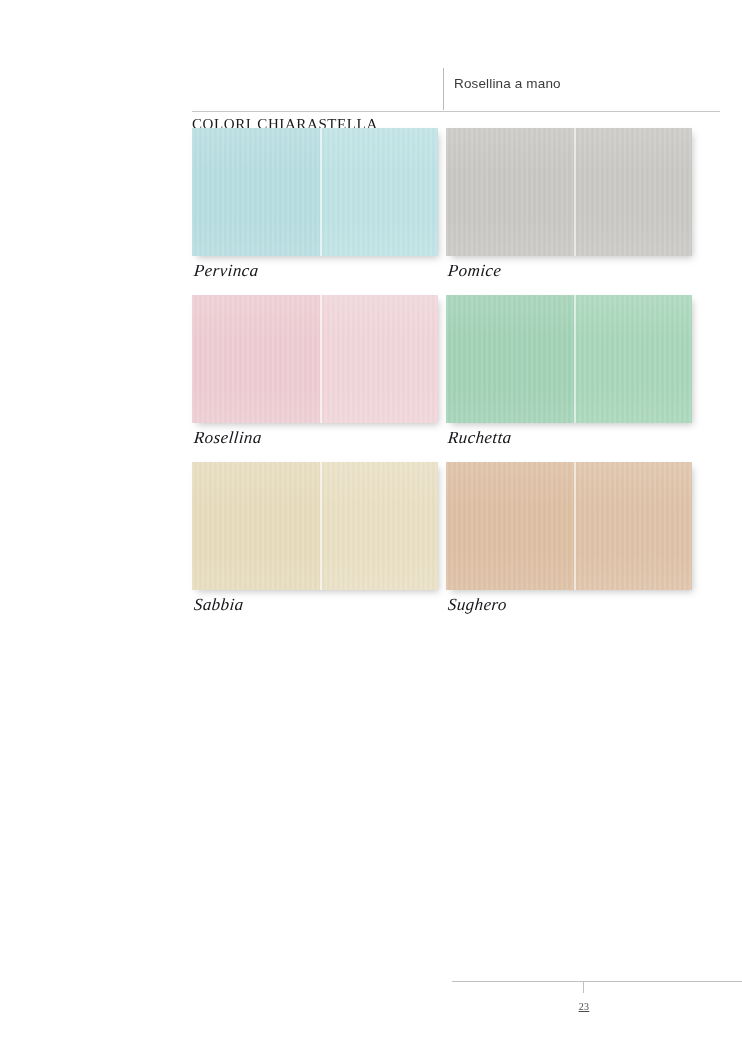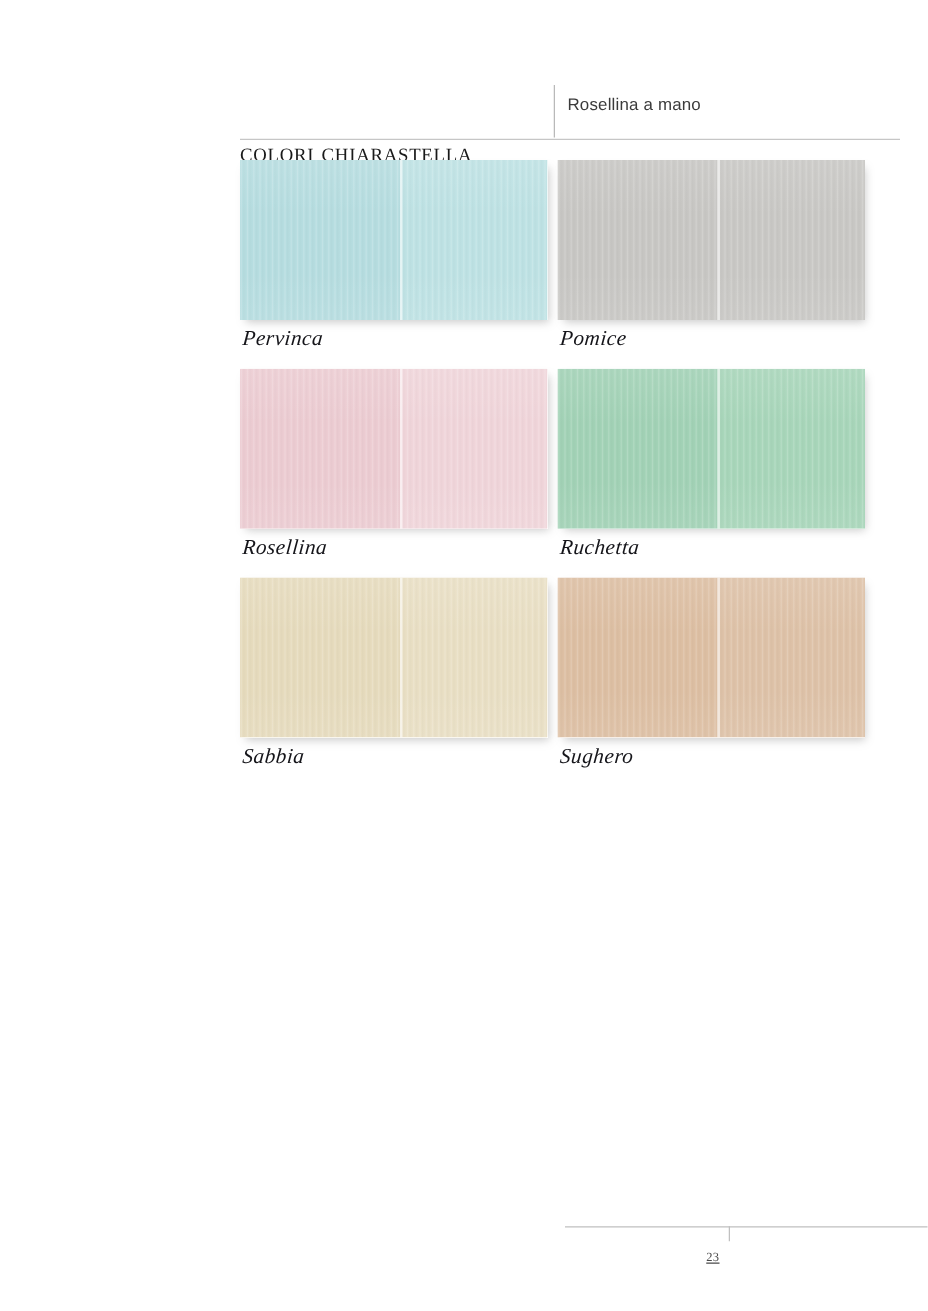--- a/index.html
+++ b/index.html
@@ -174,21 +174,21 @@
     top: 0;
     width: 1px;
     height: 12px;
     background: #c0c0c0;
   }
   .footer-page-number {
     position: absolute;
     left: 113px;
     top: 20px;
     width: 38px;
-    text-align: left;
+    text-align: center;
     font-family: "Liberation Serif", "DejaVu Serif", serif;
     font-size: 10px;
     color: #4a4a4a;
     letter-spacing: 0.3px;
     text-decoration: underline;
   }
 </style>
 </head>
 <body>
 

